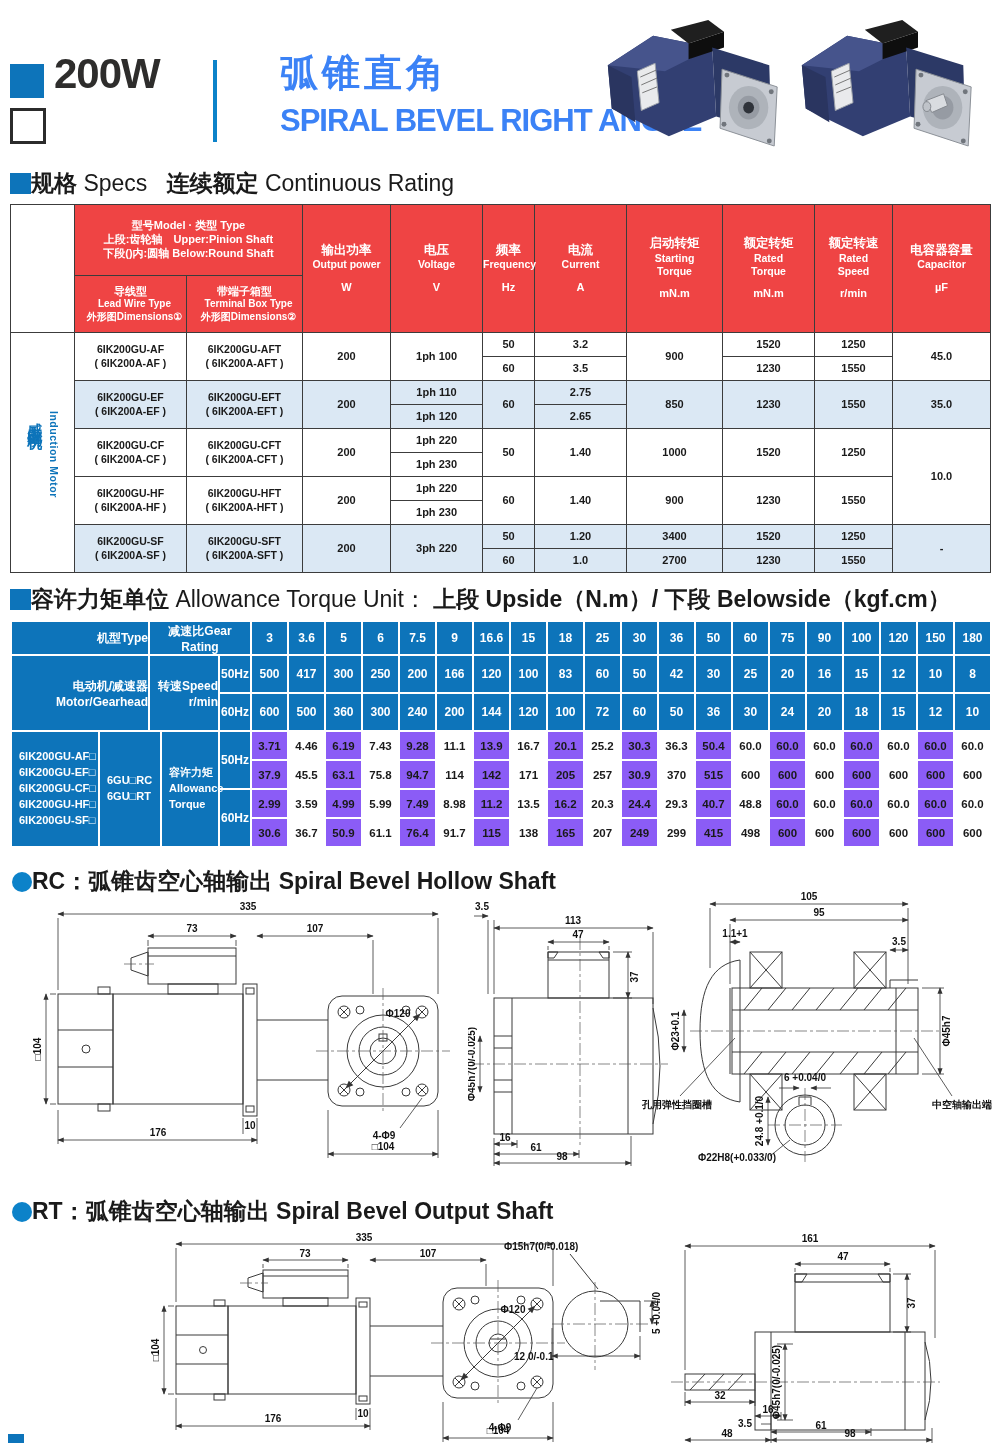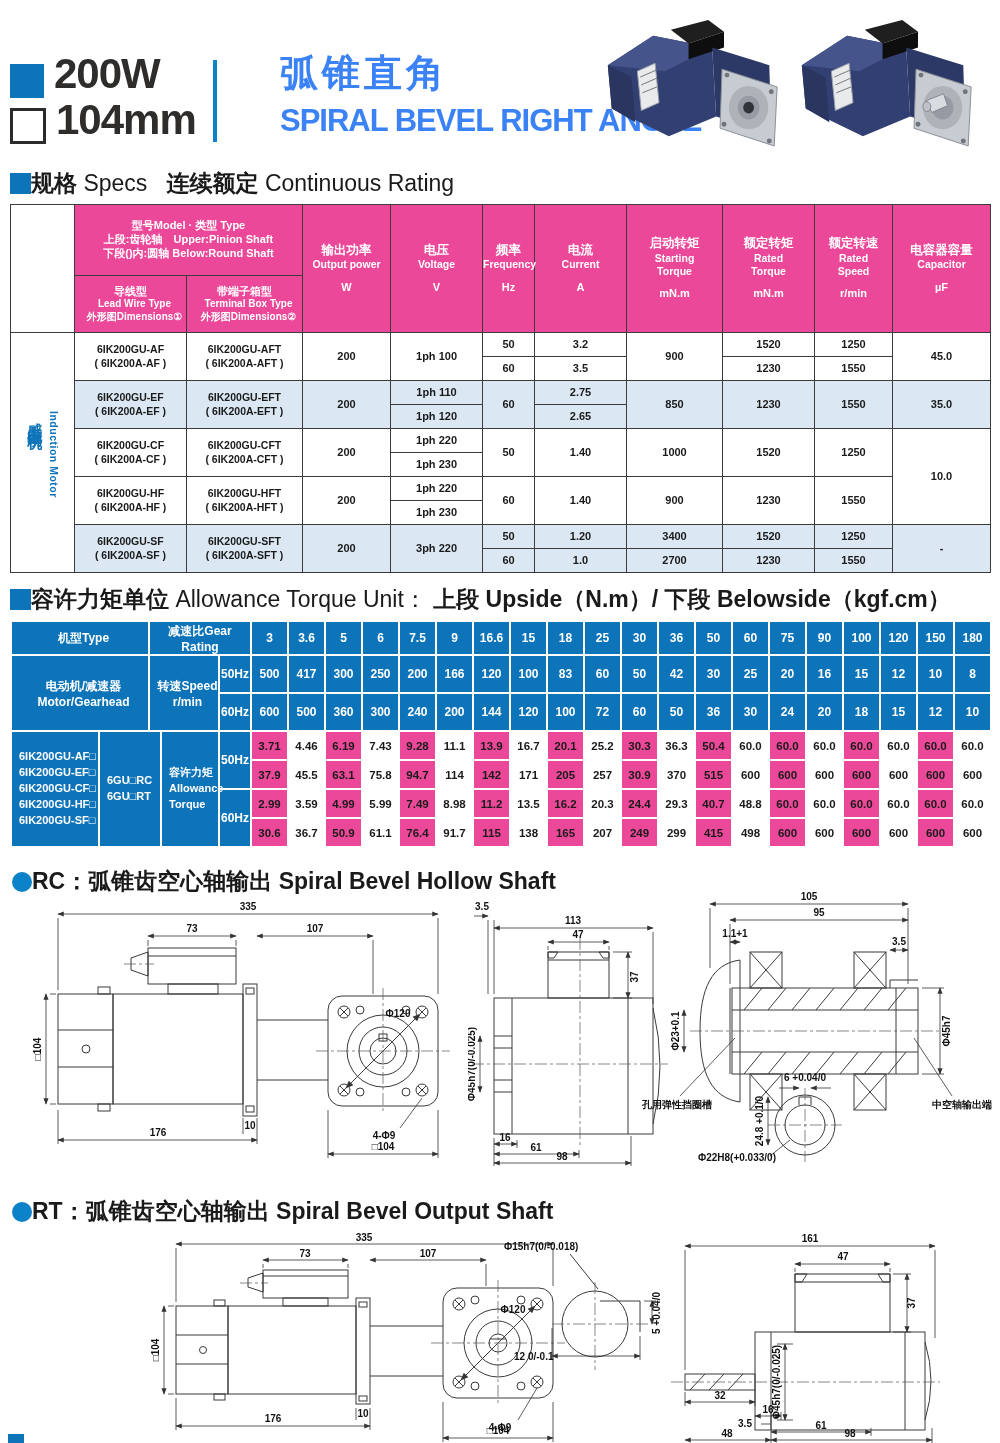--- a/index.html
+++ b/index.html
@@ -22,64 +22,63 @@
   .sec .dot{width:20px;height:20px;border-radius:50%;background:#0c82c9;flex:0 0 auto;}
   .sec .t{font-size:23px;color:#1a1a1a;}
   .sec .b{font-weight:bold;}
   
   table{border-collapse:collapse;table-layout:fixed;}
   .spec{position:absolute;left:10px;top:204px;width:980px;}
   .spec td{border:1px solid #3c3c3c;text-align:center;vertical-align:middle;
            font-size:11px;font-weight:bold;padding:0;height:23px;line-height:1.25;}
   .spec tr.hr1 td{height:70px;}
   .spec tr.hr2 td{height:56px;}
-  .spec td.hb{background:#ec4899;color:#fff;}
+  .spec td.hb{background:#ef4444;color:#fff;}
   .spec .hb .zh{font-size:12.5px;}
   .spec .hb .en{font-size:10.5px;font-weight:bold;}
   .spec .hb .unit{font-size:11px;margin-top:9px;}
   .spec .hb .ln{font-size:11px;}
   .spec .hb .lns{font-size:10px;padding-left:8px;}
   .spec td.sideblank{background:#fff;border-bottom:none;}
   .spec td.sidecell{background:#fff;}
   .side-wrap{display:flex;justify-content:center;align-items:flex-start;gap:3px;padding-top:4px;}
   .vzh{writing-mode:vertical-rl;text-orientation:upright;font-size:15px;font-weight:bold;color:#0d74ba;letter-spacing:3px;}
   .ven{writing-mode:vertical-rl;font-size:10.5px;font-weight:bold;color:#0d74ba;letter-spacing:0.5px;}
   .spec td.model{font-size:10.5px;}
   .spec tr.alt td{background:#dbe8f4;}
   
   .allow{position:absolute;left:10px;top:620px;width:980px;background:#0d74ba;}
   .allow td{border:2px solid #fff;text-align:center;vertical-align:middle;padding:0;
             font-weight:bold;font-size:11.5px;}
   .allow tr.h1 td{height:32px;}
   .allow tr.h2 td,.allow tr.h3 td{height:36px;}
   .allow tr.ab td{height:27px;}
   .allow tr.ah td{background:#0d74ba;color:#fff;font-size:12px;}
-  .allow td.lf{text-align:center;padding-left:7px;}
+  .allow td.lf{text-align:right;padding-left:7px;}
   .allow td.bl{background:#0d74ba;color:#fff;text-align:left;padding-left:7px;font-size:11px;line-height:1.45;}
   .allow td.blc{background:#0d74ba;color:#fff;font-size:12px;}
   .allow td.tq .big{font-size:11px;}
   .allow tr.ab td{background:#fff;color:#1a1a1a;}
-  .allow tr.ab td.lt{background:#ec4899;}
+  .allow tr.ab td.lt{background:#8b5cf6;}
   .allow tr.ab td.bl,.allow tr.ab td.blc{background:#0d74ba;color:#fff;}
   
   .draw{position:absolute;}
   .draw text{font-family:"Liberation Sans",sans-serif;font-size:10px;font-weight:bold;fill:#111;}
   .corner-sq{position:absolute;left:8px;top:1434px;width:16px;height:9px;background:#0d74ba;}
 </style>
 </head>
 <body>
 
 <div class="hdr-left">
   <div class="hdr-row">
     <div class="sq-blue"></div>
     <div class="hdr-big">200W</div>
   </div>
   <div class="hdr-row">
     <div class="sq-white"></div>
-    <div class="hdr-big">104mm</div>
   </div>
 </div>
 <div class="hdr-divider"></div>
 <div class="hdr-title">
   <div class="zh">弧锥直角</div>
   <div class="en">SPIRAL BEVEL RIGHT ANGLE</div>
 </div>
 
 <svg class="motor-img" style="left:596px;" width="192" height="152" viewBox="0 0 195 152">
   <polygon points="12,60 58,30 118,42 122,112 74,132 16,104" fill="#323f72"></polygon>

